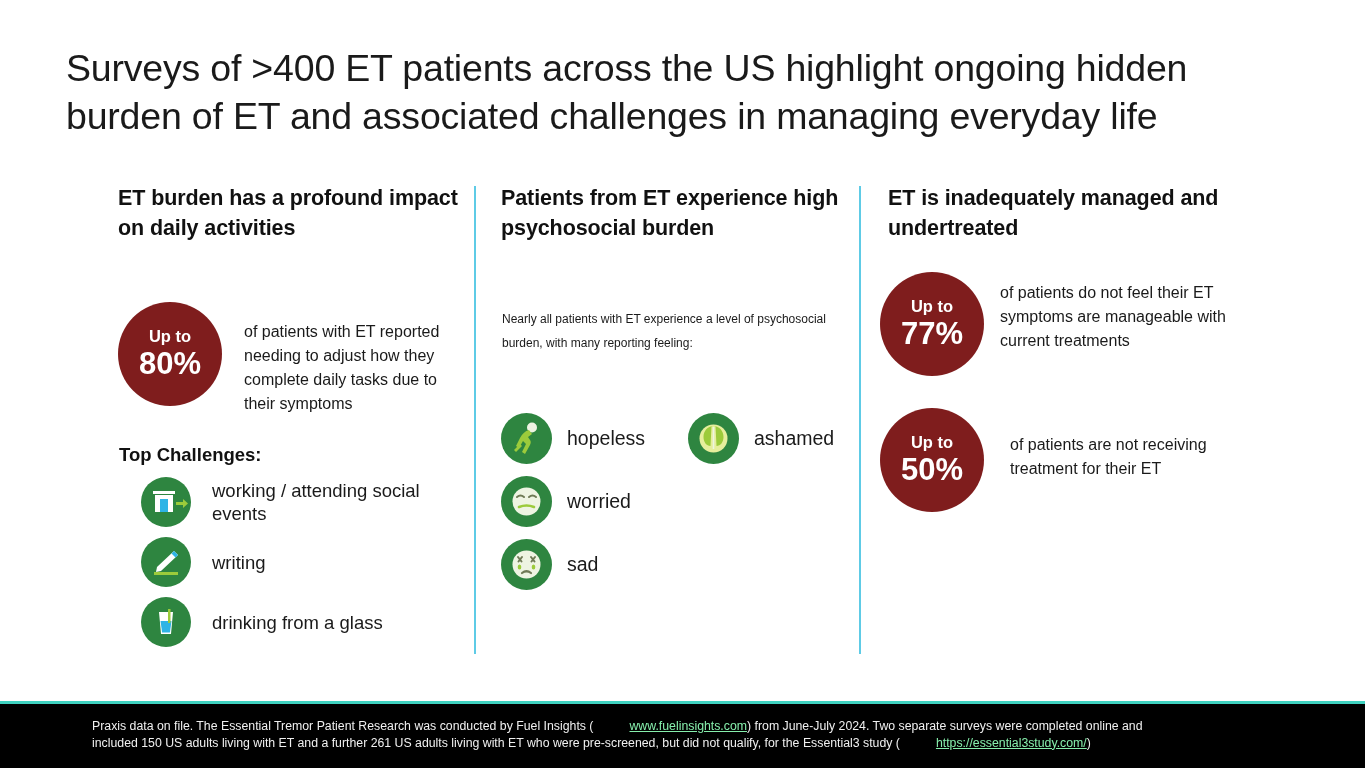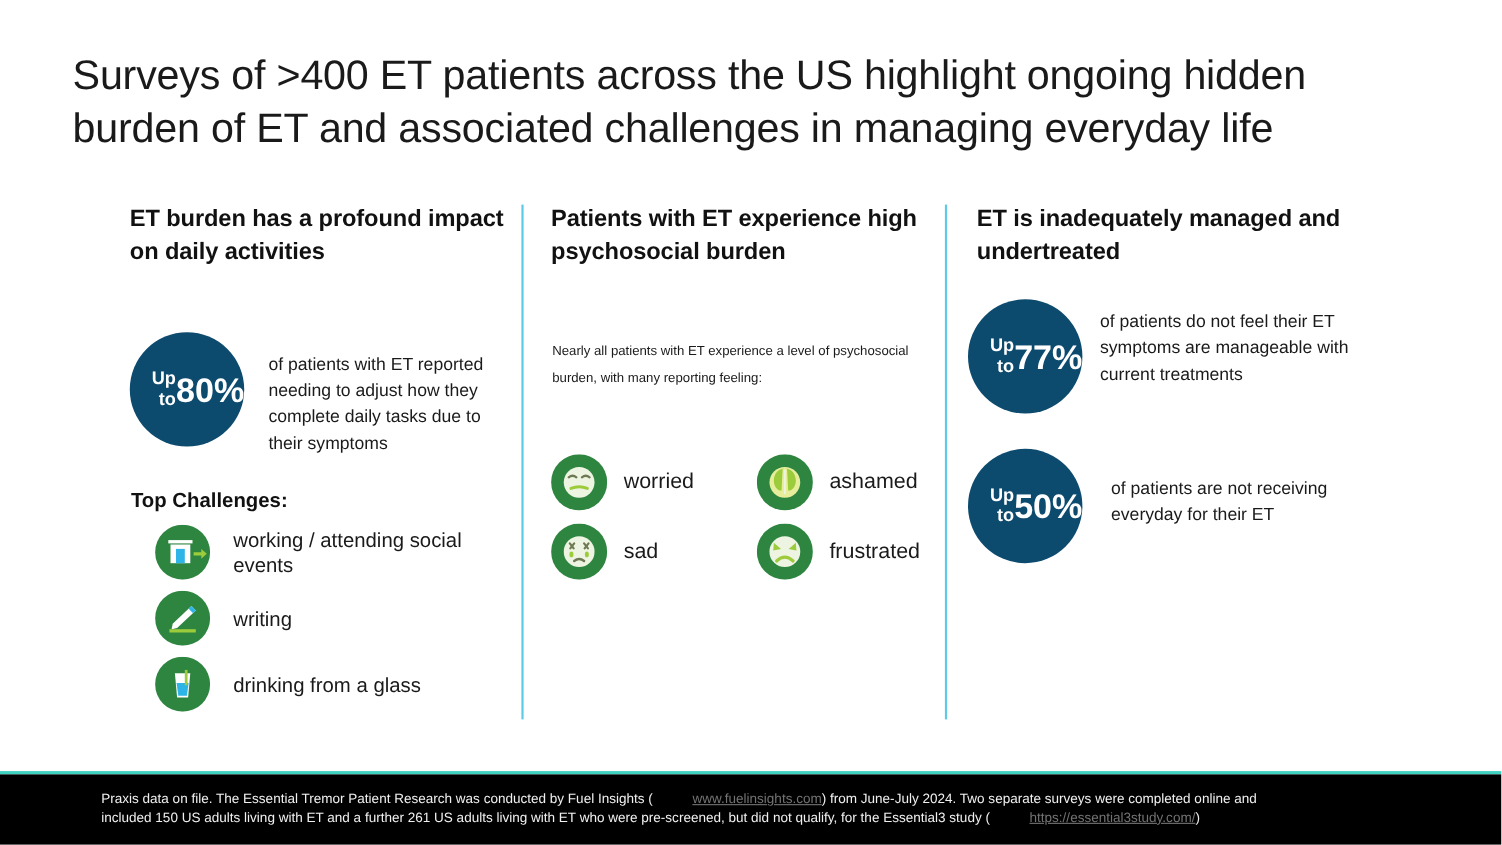--- a/index.html
+++ b/index.html
@@ -44,27 +44,27 @@
     line-height: 30px;
     letter-spacing: -0.1px;
   }
 
   
   .stat-row { display: flex; align-items: flex-start; }
 
   .circle {
     flex: 0 0 auto;
     border-radius: 50%;
-    background: #0c4a6e;
+    background: #7f1d1d;
     color: #ffffff;
     display: flex;
-    flex-direction: row;
+    flex-direction: column;
     align-items: center;
     justify-content: center;
-    text-align: right;
+    text-align: center;
   }
   .circle .upto { font-size: 16.5px; font-weight: 700; line-height: 19px; }
   .circle .pct  { font-size: 31px; font-weight: 700; line-height: 34px; margin-top: 1px; }
 
   .c-104 { width: 104px; height: 104px; }
 
   .stat-text {
     font-size: 16px;
     line-height: 24px;
     color: #1a1a1a;
@@ -116,21 +116,21 @@
   .footer {
     position: absolute; left: 0; top: 704px; width: 1365px; height: 64px;
     background: #000000;
   }
   .footnote {
     position: absolute; left: 92px; top: 14px; width: 1060px;
     color: #f0f0f0;
     font-size: 12.3px;
     line-height: 16.8px;
   }
-  .footnote a, .footnote .ulink { color: #737373; text-decoration: underline; padding-left: 36px; }
+  .footnote a, .footnote .ulink { color: #86efac; text-decoration: underline; padding-left: 36px; }
 </style>
 </head>
 <body>
 
 <div class="slide">
 
   <div class="title">Surveys of &gt;400 ET patients across the US highlight ongoing hidden burden of ET and associated challenges in managing everyday life</div>
 
   <div class="cols">
 
@@ -186,27 +186,38 @@
               <rect x="27" y="12" width="2.5" height="14" fill="#9ccb3b"></rect>
             </svg>
           </span>
           <span class="lbl">drinking from a glass</span>
         </div>
 
       </div>
     </div>
 
     <div class="col col-2">
-      <div class="col-head">Patients with ET experience high psychosocial burden</div>
+      <div class="col-head">Patients from ET experience high psychosocial burden</div>
       <div class="c2-body">Nearly all patients with ET experience a level of psychosocial burden, with many reporting feeling:</div>
 
       <div class="feel-grid">
 
         <div class="feel-col feel-col-a">
 
+          <div class="feel-item">
+            <span class="ic">
+              <svg viewBox="0 0 51 51" width="51" height="51">
+                <circle cx="25.5" cy="25.5" r="25.5" fill="#2e8540"></circle>
+                <circle cx="31" cy="14.5" r="5" fill="#eef4e2"></circle>
+                <path d="M28 17 c-4 1 -7 4 -9 8 l-4 8 3 2 4 -7 3 3 -4 8 3 2 5 -9 c1 -2 1 -4 0 -5 l-2 -3 4 -3 z" fill="#9ccb3b"></path>
+                <path d="M19 31 l-6 6 2 2 6 -6 z" fill="#9ccb3b"></path>
+              </svg>
+            </span>
+            <span class="lbl">hopeless</span>
+          </div>
 
           <div class="feel-item">
             <span class="ic">
               <svg viewBox="0 0 51 51" width="51" height="51">
                 <circle cx="25.5" cy="25.5" r="25.5" fill="#2e8540"></circle>
                 <circle cx="25.5" cy="25.5" r="14" fill="#eef4e2"></circle>
                 <path d="M16 21 q3.5 -3 7 0" stroke="#6f7a55" stroke-width="2" fill="none" stroke-linecap="round"></path>
                 <path d="M28 21 q3.5 -3 7 0" stroke="#6f7a55" stroke-width="2" fill="none" stroke-linecap="round"></path>
                 <path d="M18 31 q7.5 -3 15 0" stroke="#9ccb3b" stroke-width="2.6" fill="none" stroke-linecap="round"></path>
               </svg>
@@ -241,32 +252,20 @@
                 <circle cx="25.5" cy="25.5" r="25.5" fill="#2e8540"></circle>
                 <circle cx="25.5" cy="25.5" r="14" fill="#e6ee9c"></circle>
                 <path d="M25.5 13 c-6 0 -10 5 -10 11 0 5 3 9 7 9 l1 -20 z" fill="#9ccb3b"></path>
                 <path d="M25.5 13 c6 0 10 5 10 11 0 5 -3 9 -7 9 l-1 -20 z" fill="#9ccb3b"></path>
                 <path d="M25.5 14 v22" stroke="#eef4e2" stroke-width="1.6"></path>
               </svg>
             </span>
             <span class="lbl">ashamed</span>
           </div>
 
-          <div class="feel-item">
-            <span class="ic">
-              <svg viewBox="0 0 51 51" width="51" height="51">
-                <circle cx="25.5" cy="25.5" r="25.5" fill="#2e8540"></circle>
-                <circle cx="25.5" cy="25.5" r="14" fill="#eef4e2"></circle>
-                <path d="M15.5 17.5 l6.5 5.5 -7 1.5 z" fill="#9ccb3b"></path>
-                <path d="M35.5 17.5 l-6.5 5.5 7 1.5 z" fill="#9ccb3b"></path>
-                <path d="M18 34 q7.5 -7 15 0" stroke="#9ccb3b" stroke-width="2.8" fill="none" stroke-linecap="round"></path>
-              </svg>
-            </span>
-            <span class="lbl">frustrated</span>
-          </div>
 
         </div>
       </div>
     </div>
 
     <div class="col col-3">
       <div class="col-head">ET is inadequately managed and undertreated</div>
 
       <div class="c3-stat-1 stat-row">
         <div class="circle c-104">
@@ -274,21 +273,21 @@
           <span class="pct">77%</span>
         </div>
         <div class="stat-text">of patients do not feel their ET symptoms are manageable with current treatments</div>
       </div>
 
       <div class="c3-stat-2 stat-row">
         <div class="circle c-104">
           <span class="upto">Up to</span>
           <span class="pct">50%</span>
         </div>
-        <div class="stat-text">of patients are not receiving everyday for their ET</div>
+        <div class="stat-text">of patients are not receiving treatment for their ET</div>
       </div>
     </div>
 
   </div>
 
   <div class="teal-rule"></div>
   <div class="footer">
     <div class="footnote"><span>Praxis data on file. The Essential Tremor Patient Research was conducted by Fuel Insights (</span><span class="ulink">www.fuelinsights.com</span><span>) from June-July 2024. Two separate surveys were completed online and included 150 US adults living with ET and a further 261 US adults living with ET who were pre-screened, but did not qualify, for the Essential3 study (</span><span class="ulink">https://essential3study.com/</span><span>)</span></div>
 
   </div>

